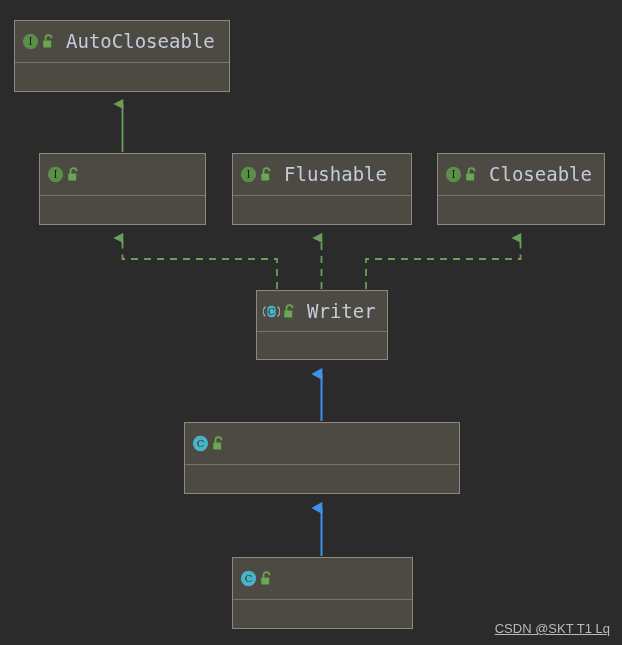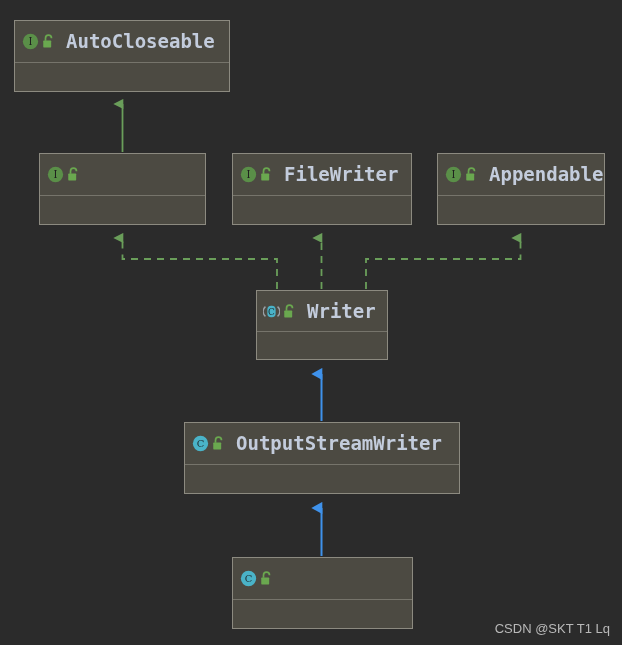--- a/index.html
+++ b/index.html
@@ -55,21 +55,20 @@
     background: #4c4a42;
   }
 
   .node-title {
     color: #c3ccdc;
     font-size: 19px;
     letter-spacing: 0px;
     white-space: nowrap;
     line-height: 1;
     font-family: "DejaVu Sans Mono", "Liberation Mono", monospace;
-    font-weight: bold;
   }
 
   .icon-group {
     display: flex;
     align-items: center;
     flex: 0 0 auto;
   }
 
   .type-icon {
     width: 17px;
@@ -88,20 +87,21 @@
   }
 
   .watermark {
     position: absolute;
     color: #b9b9b9;
     font-size: 13px;
     font-family: "Liberation Sans", sans-serif;
     white-space: nowrap;
     right: 12px;
     bottom: 9px;
+    text-decoration: underline;
   }
 </style>
 </head>
 <body>
 
 <div id="diagram-canvas">
 
   <svg id="edge-layer" viewBox="0 0 622 645" width="622" height="645" xmlns="http://www.w3.org/2000/svg">
     <defs>
       <marker id="arrow-green" markerWidth="11" markerHeight="11" refX="5.5" refY="9.6" orient="auto" markerUnits="userSpaceOnUse">
@@ -175,38 +175,38 @@
       <span class="icon-group">
         <svg class="type-icon" viewBox="0 0 16 16">
           <circle cx="8" cy="8" r="7.2" fill="#5a8f48"></circle>
           <text x="8" y="11.6" text-anchor="middle" font-size="9.5" font-family="DejaVu Serif, Liberation Serif, serif" fill="#1f1f1f">I</text>
         </svg>
         <svg class="vis-icon" viewBox="0 0 12 14">
           <path d="M3.2 6.2 V3.9 a2.8 2.8 0 0 1 5.6 0" fill="none" stroke="#6aa84f" stroke-width="1.6"></path>
           <rect x="1.1" y="6.1" width="7.4" height="6.4" rx="0.6" fill="#6aa84f"></rect>
         </svg>
       </span>
-      <span class="node-title">FileWriter</span>
+      <span class="node-title">Flushable</span>
     </div>
     <div class="node-body" style="flex:1;"></div>
   </div>
 
   <div class="uml-node" style="left:437px; top:153px; width:168px; height:72px;">
     <div class="node-header" style="height:42px;">
       <span class="icon-group">
         <svg class="type-icon" viewBox="0 0 16 16">
           <circle cx="8" cy="8" r="7.2" fill="#5a8f48"></circle>
           <text x="8" y="11.6" text-anchor="middle" font-size="9.5" font-family="DejaVu Serif, Liberation Serif, serif" fill="#1f1f1f">I</text>
         </svg>
         <svg class="vis-icon" viewBox="0 0 12 14">
           <path d="M3.2 6.2 V3.9 a2.8 2.8 0 0 1 5.6 0" fill="none" stroke="#6aa84f" stroke-width="1.6"></path>
           <rect x="1.1" y="6.1" width="7.4" height="6.4" rx="0.6" fill="#6aa84f"></rect>
         </svg>
       </span>
-      <span class="node-title">Appendable</span>
+      <span class="node-title">Closeable</span>
     </div>
     <div class="node-body" style="flex:1;"></div>
   </div>
 
   <div class="uml-node" style="left:256px; top:290px; width:132px; height:70px;">
     <div class="node-header" style="height:41px; padding-left:6px;">
       <span class="icon-group">
         <svg class="type-icon" viewBox="0 0 16 16">
           <path d="M2.3 3.4 a6 6 0 0 0 0 9.2" fill="none" stroke="#9aa0a6" stroke-width="1.3"></path>
           <path d="M13.7 3.4 a6 6 0 0 1 0 9.2" fill="none" stroke="#9aa0a6" stroke-width="1.3"></path>
@@ -228,21 +228,20 @@
       <span class="icon-group">
         <svg class="type-icon" viewBox="0 0 16 16">
           <circle cx="8" cy="8" r="7.2" fill="#4ab3c8"></circle>
           <text x="8" y="11.5" text-anchor="middle" font-size="9.4" font-family="DejaVu Serif, Liberation Serif, serif" fill="#1f3034">C</text>
         </svg>
         <svg class="vis-icon" viewBox="0 0 12 14">
           <path d="M3.2 6.2 V3.9 a2.8 2.8 0 0 1 5.6 0" fill="none" stroke="#6aa84f" stroke-width="1.6"></path>
           <rect x="1.1" y="6.1" width="7.4" height="6.4" rx="0.6" fill="#6aa84f"></rect>
         </svg>
       </span>
-      <span class="node-title">OutputStreamWriter</span>
     </div>
     <div class="node-body" style="flex:1;"></div>
   </div>
 
   <div class="uml-node" style="left:232px; top:557px; width:181px; height:72px;">
     <div class="node-header" style="height:42px;">
       <span class="icon-group">
         <svg class="type-icon" viewBox="0 0 16 16">
           <circle cx="8" cy="8" r="7.2" fill="#4ab3c8"></circle>
           <text x="8" y="11.5" text-anchor="middle" font-size="9.4" font-family="DejaVu Serif, Liberation Serif, serif" fill="#1f3034">C</text>

